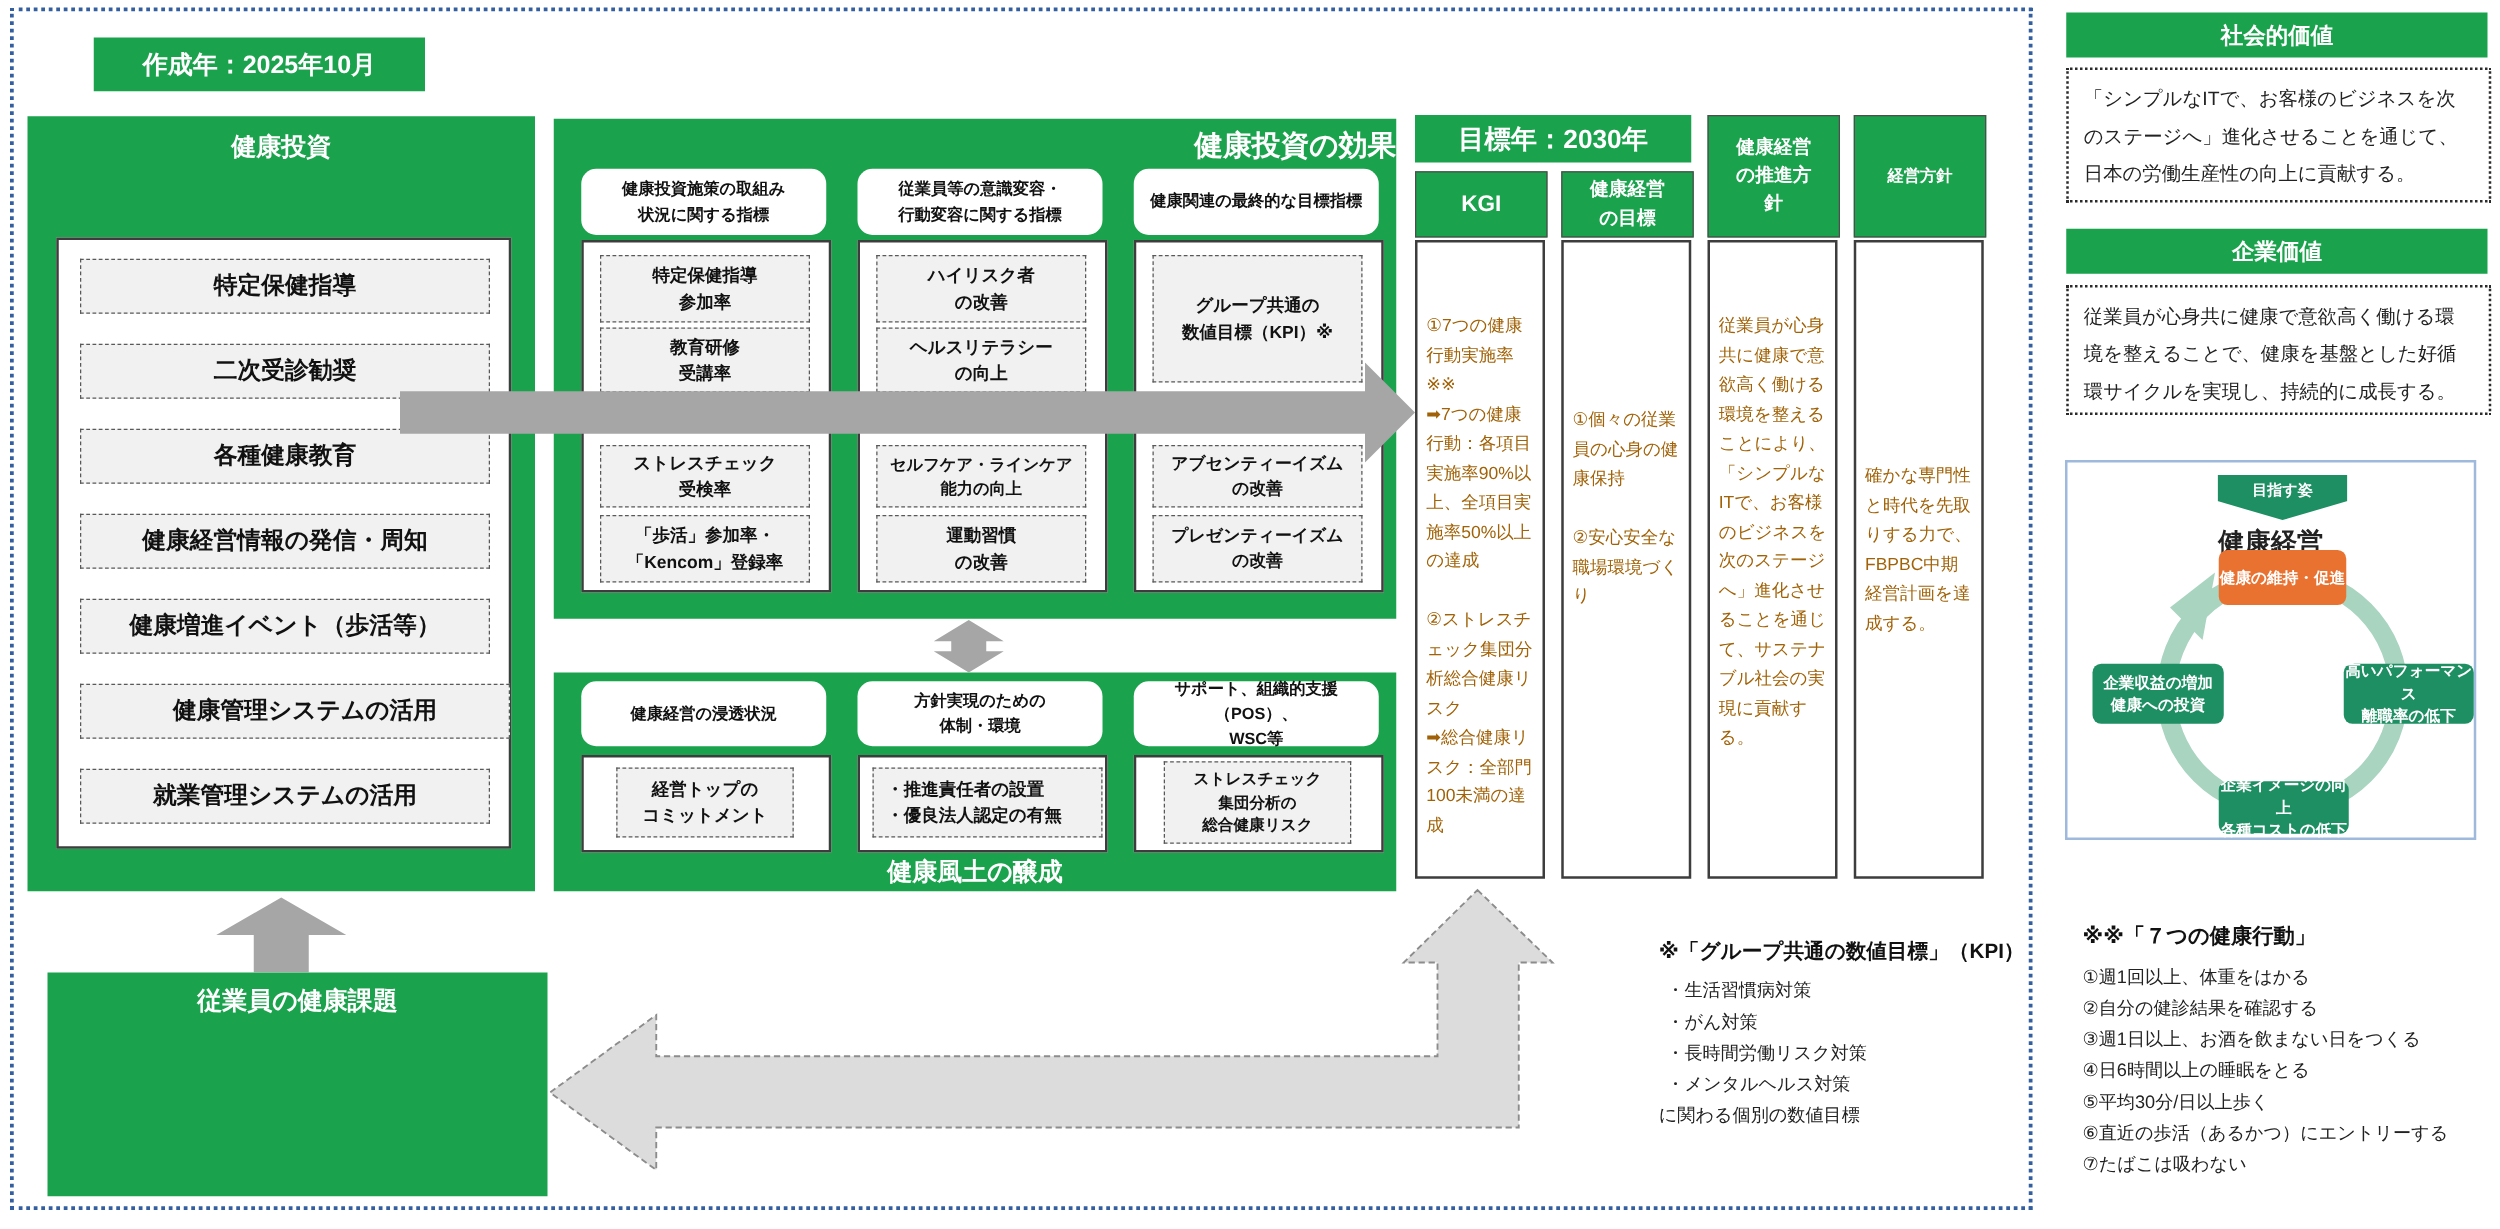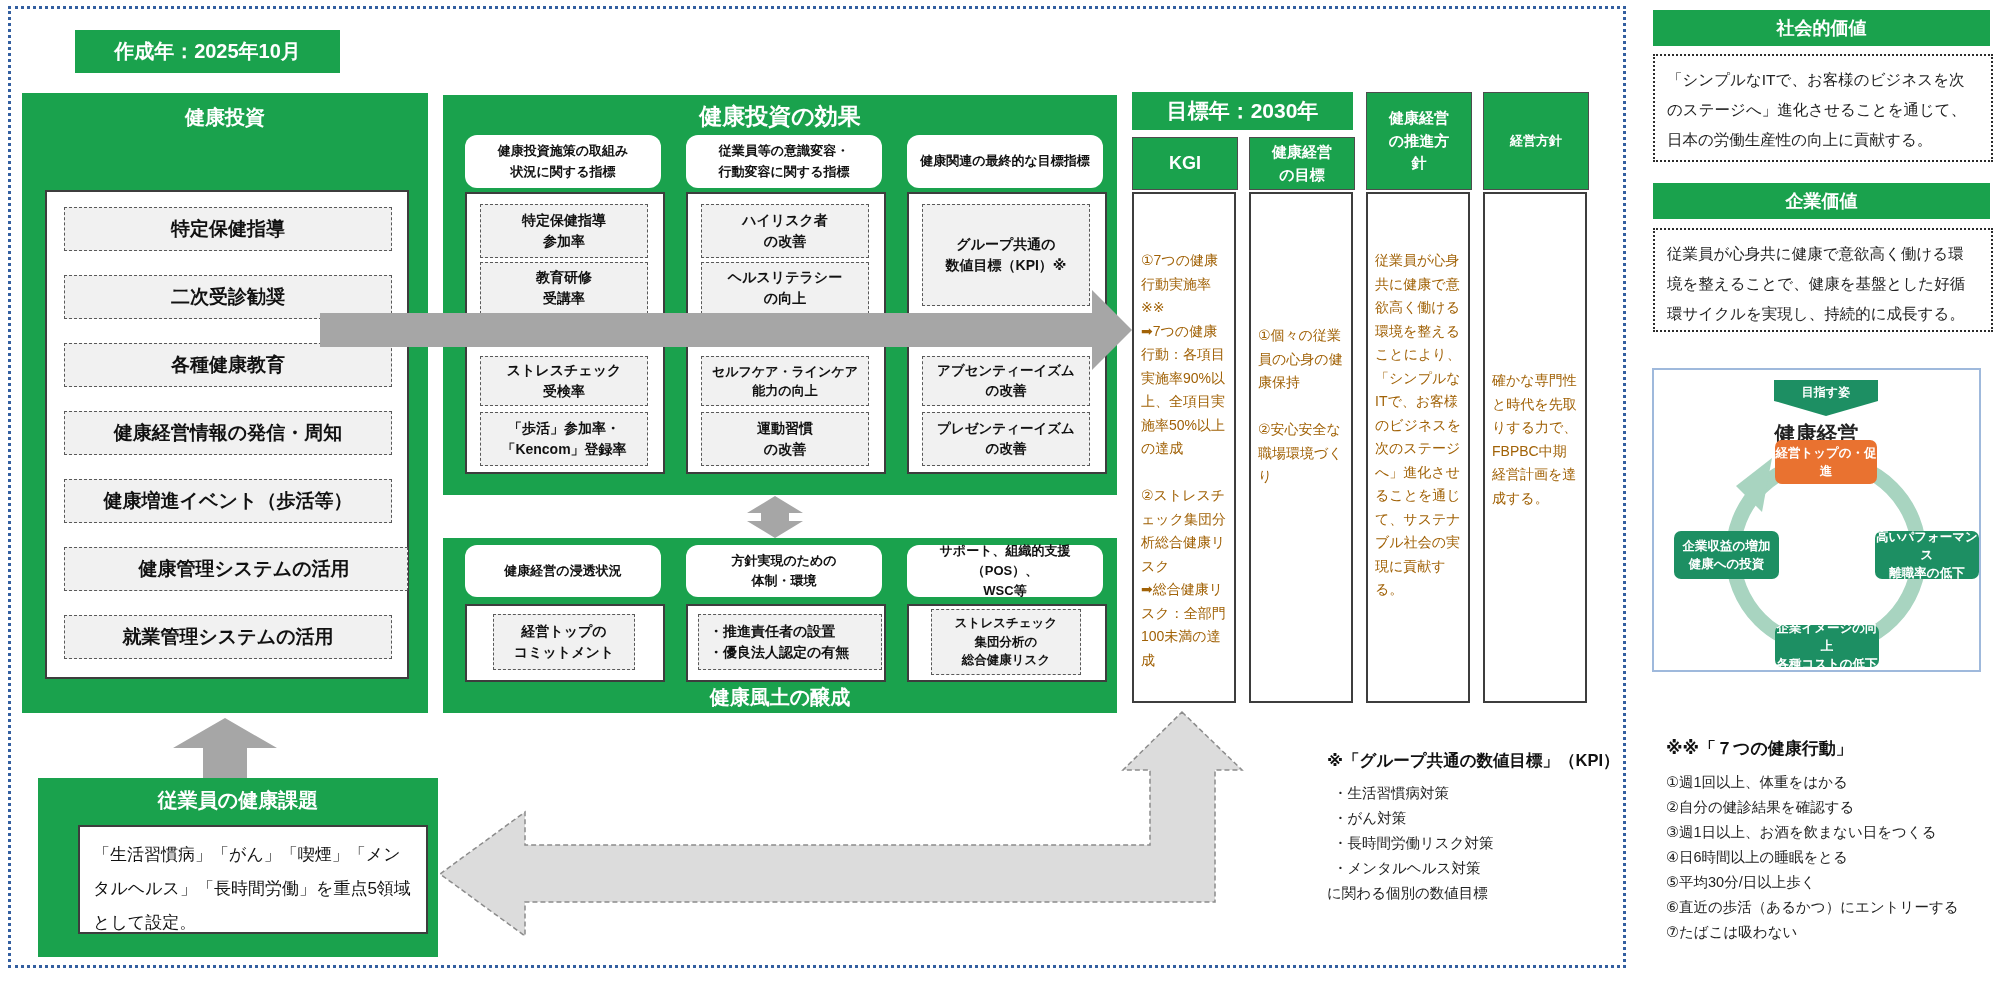--- a/index.html
+++ b/index.html
@@ -45,21 +45,21 @@
     <div class="item" style="left:17px;top:83px;width:326px;height:42px;font-size:19px;">二次受診勧奨</div>
     <div class="item" style="left:17px;top:151px;width:326px;height:42px;font-size:19px;">各種健康教育</div>
     <div class="item" style="left:17px;top:219px;width:326px;height:42px;font-size:19px;">健康経営情報の発信・周知</div>
     <div class="item" style="left:17px;top:287px;width:326px;height:42px;font-size:19px;">健康増進イベント（歩活等）</div>
     <div class="item" style="left:17px;top:355px;width:326px;height:42px;font-size:19px;padding-left:16px;">健康管理システムの活用</div>
     <div class="item" style="left:17px;top:423px;width:326px;height:42px;font-size:19px;">就業管理システムの活用</div>
   </div>
 </div>
 
 <div class="gpanel" style="left:443px;top:95px;width:674px;height:400px;">
-  <div class="ptitle" style="top:6px;font-size:23px;">健康投資の効果</div>
+  <div class="ptitle" style="top:6px;font-size:23px;text-align:right;">健康投資の効果</div>
 </div>
 
 <div class="rhead" style="left:465px;top:135px;width:196px;height:53px;">健康投資施策の取組み
 状況に関する指標</div>
 <div class="rhead" style="left:686px;top:135px;width:196px;height:53px;">従業員等の意識変容・
 行動変容に関する指標</div>
 <div class="rhead" style="left:907px;top:135px;width:196px;height:53px;">健康関連の最終的な目標指標</div>
 
 <div class="wbox" style="left:465px;top:192px;width:196px;height:278px;">
   <div class="item" style="left:13px;top:10px;width:166px;height:52px;font-size:14px;">特定保健指導
@@ -123,23 +123,20 @@
 <svg class="abs" style="left:163px;top:716px;" width="124" height="62" viewBox="0 0 124 62">
   <polygon points="40,62 40,32 10,32 62,2 114,32 84,32 84,62" fill="#A6A6A6"></polygon>
 </svg>
 
 <svg class="abs" style="left:435px;top:700px;" width="812" height="245" viewBox="0 0 812 245">
   <polygon points="747,12 807,70 780,70 780,202 90,202 90,236 5,174 90,112 90,145 715,145 715,70 688,70" fill="#DCDCDC" stroke="#8C8C8C" stroke-width="1.5" stroke-dasharray="5 3"></polygon>
 </svg>
 
 <div class="gpanel" style="left:38px;top:778px;width:400px;height:179px;">
   <div class="ptitle" style="top:9px;font-size:20px;">従業員の健康課題</div>
-  <div class="wbox" style="left:40px;top:47px;width:346px;height:105px;">
-    <div style="padding:11px 13px;font-size:17px;line-height:2.0;color:#111;">「生活習慣病」「がん」「喫煙」「メンタルヘルス」「長時間労働」を重点5領域として設定。</div>
-  </div>
 </div>
 
 <div class="abs green" style="left:1132px;top:92px;width:221px;height:38px;font-size:21px;">
   <span>目標年：2030年</span>
 </div>
 
 <div class="colhead" style="left:1132px;top:137px;width:104px;height:51px;font-size:18px;">
   <span>KGI</span>
 </div>
 <div class="colbody" style="left:1132px;top:192px;width:104px;height:511px;padding:55px 5px 0 7px;">①7つの健康行動実施率※※
@@ -184,21 +181,21 @@
 <div class="cycle-box" style="left:1652px;top:368px;width:325px;height:300px;">
   <div class="abs dgreen" style="left:120px;top:10px;width:104px;height:36px;clip-path:polygon(0 0,100% 0,100% 58%,50% 100%,0 58%);
               color:#fff;font-weight:700;font-size:12px;text-align:center;padding-top:4px;box-sizing:border-box;">
     <span>目指す姿</span>
   </div>
   <div class="abs" style="left:0;right:0;top:50px;text-align:center;font-size:21px;font-weight:700;color:#222;">健康経営</div>
   <svg class="abs" style="left:62px;top:74px;" width="220" height="220" viewBox="0 0 220 220">
     <circle cx="110" cy="110" r="93" fill="none" stroke="#A8D4C0" stroke-width="15"></circle>
     <polygon points="56,14 20,42 46,68" fill="#A8D4C0"></polygon>
   </svg>
-  <div class="cycle-node" style="left:121px;top:70px;width:102px;height:44px;background:#E97230;">経営トップの・促進</div>
+  <div class="cycle-node" style="left:121px;top:70px;width:102px;height:44px;background:#E97230;">健康の維持・促進</div>
   <div class="cycle-node dgreen" style="left:221px;top:161px;width:104px;height:48px;">高いパフォーマンス
 離職率の低下</div>
   <div class="cycle-node dgreen" style="left:20px;top:161px;width:105px;height:48px;">企業収益の増加
 健康への投資</div>
   <div class="cycle-node dgreen" style="left:121px;top:255px;width:104px;height:42px;">企業イメージの向上
 各種コストの低下</div>
 </div>
 
 <div class="abs" style="left:1666px;top:737px;width:330px;">
   <div class="note-title" style="margin-bottom:10px;font-size:17px;">※※「７つの健康行動」</div>

